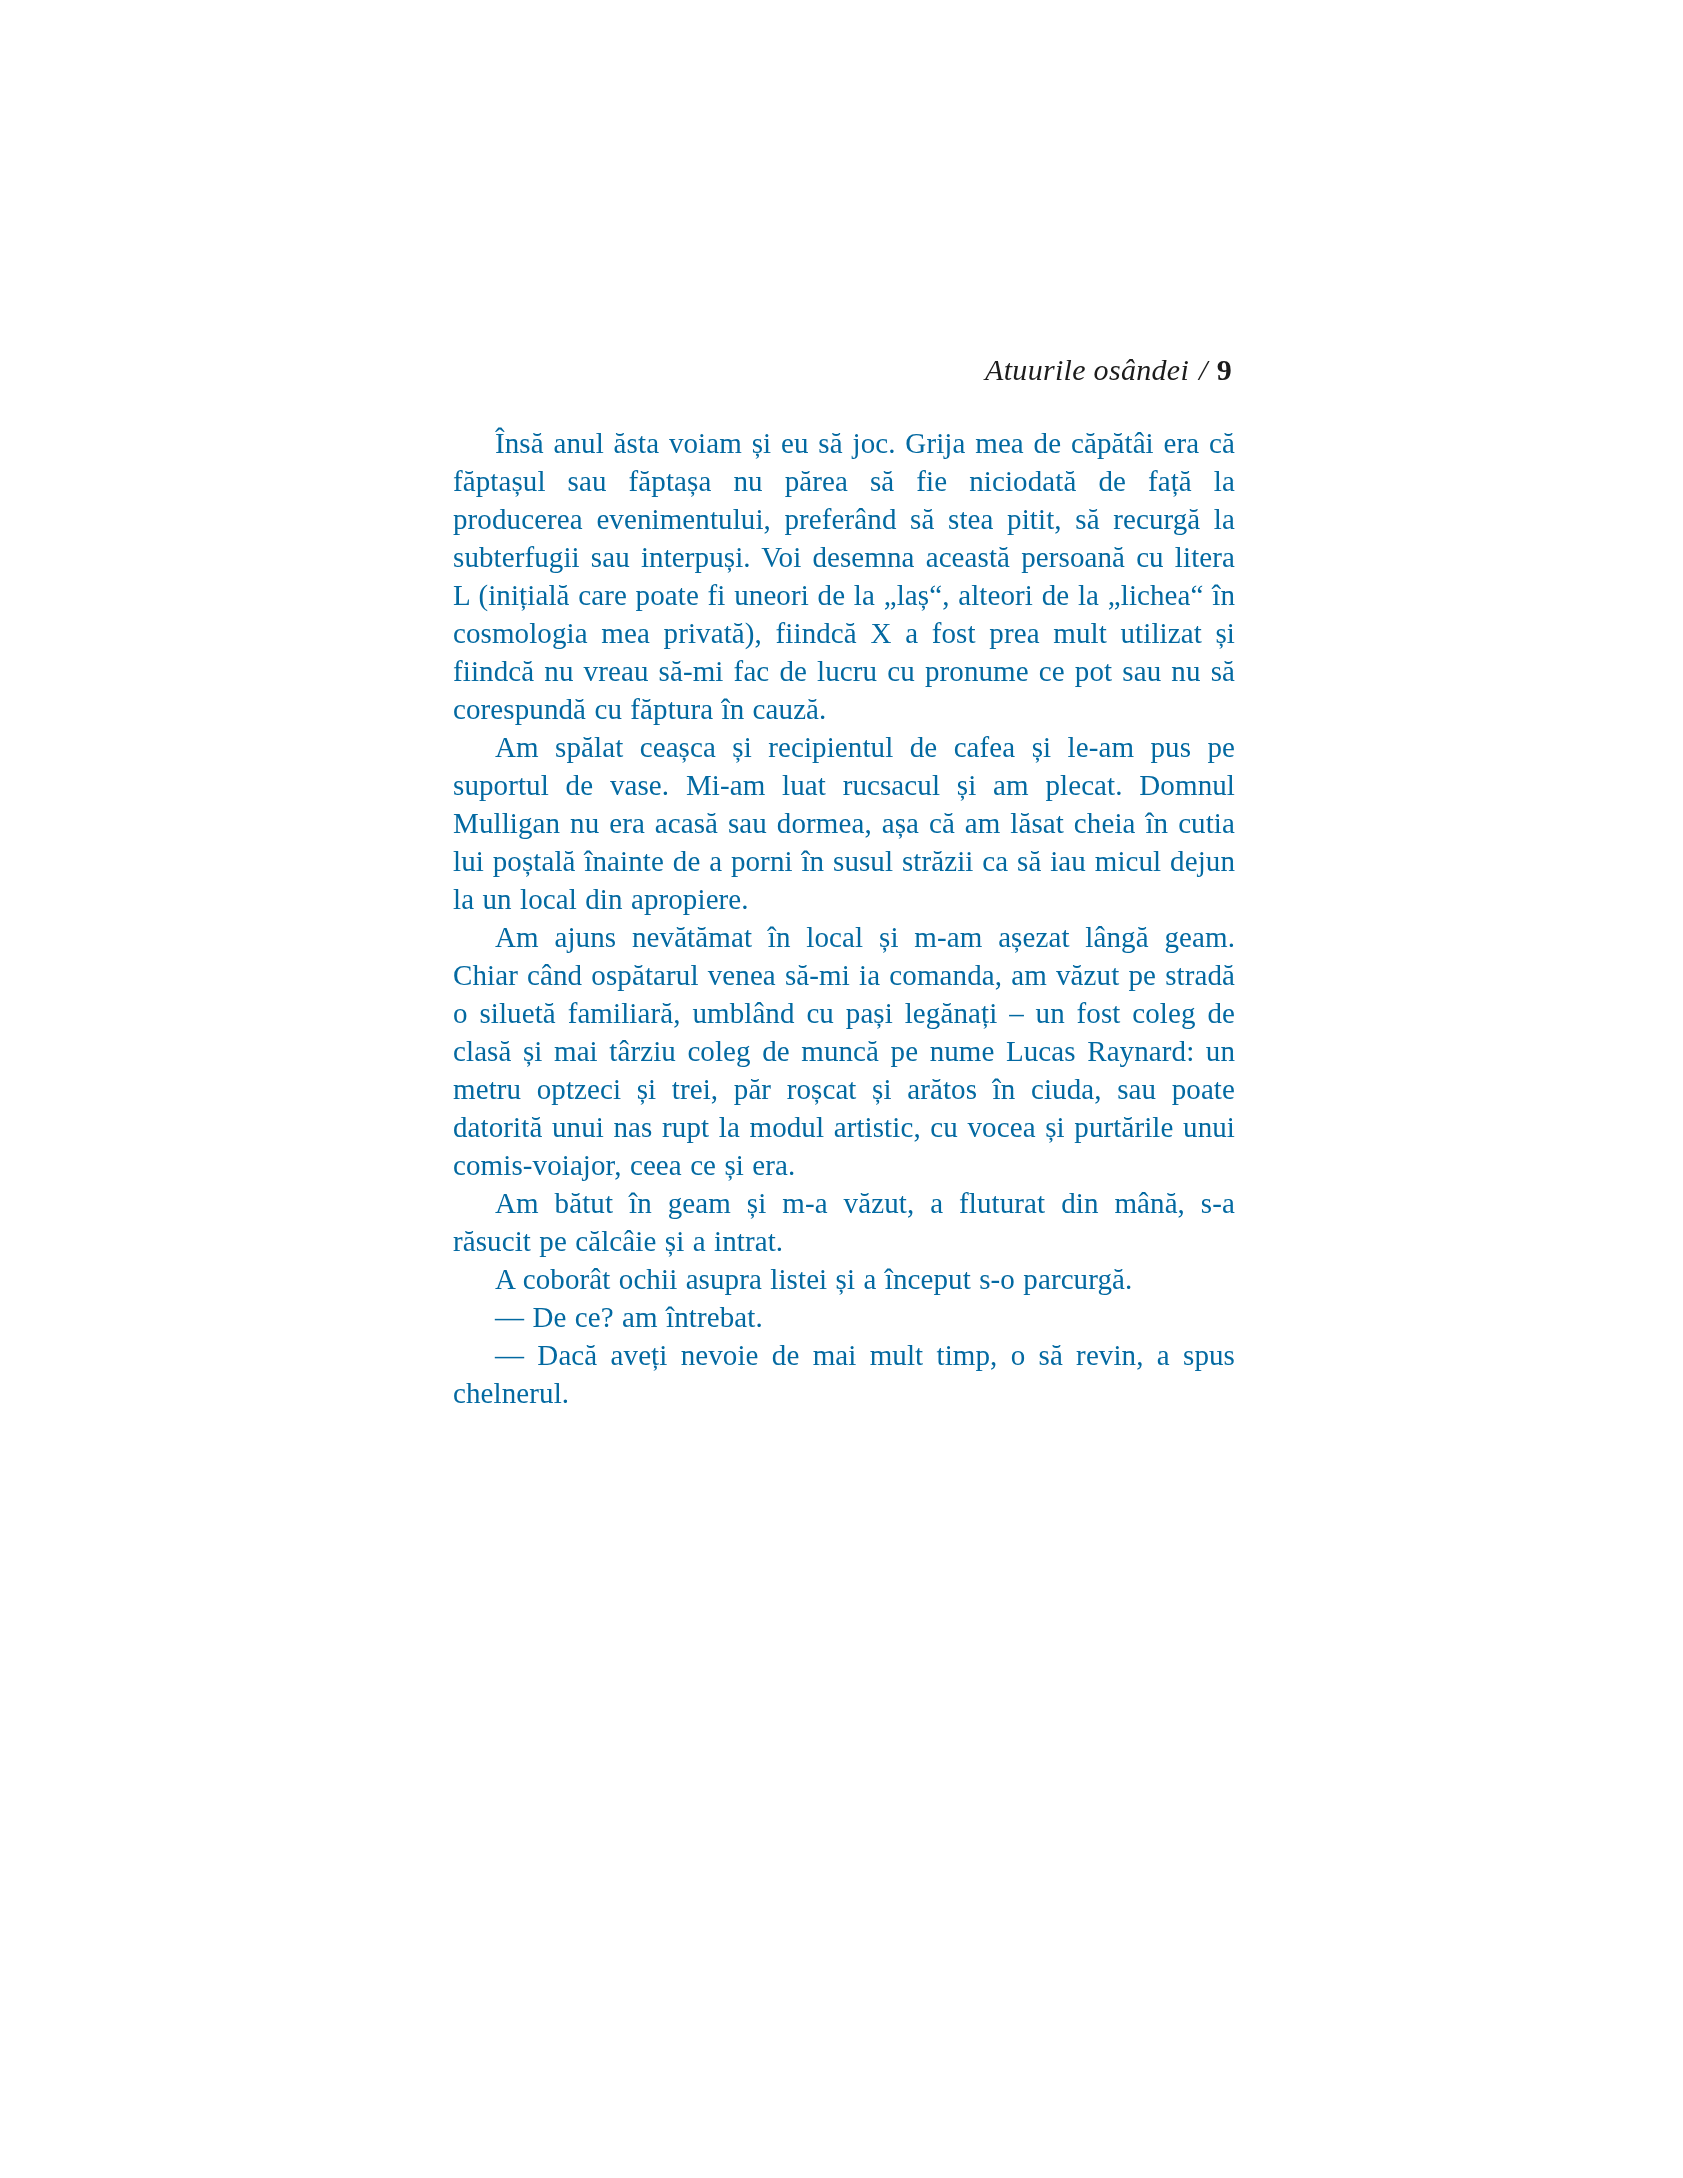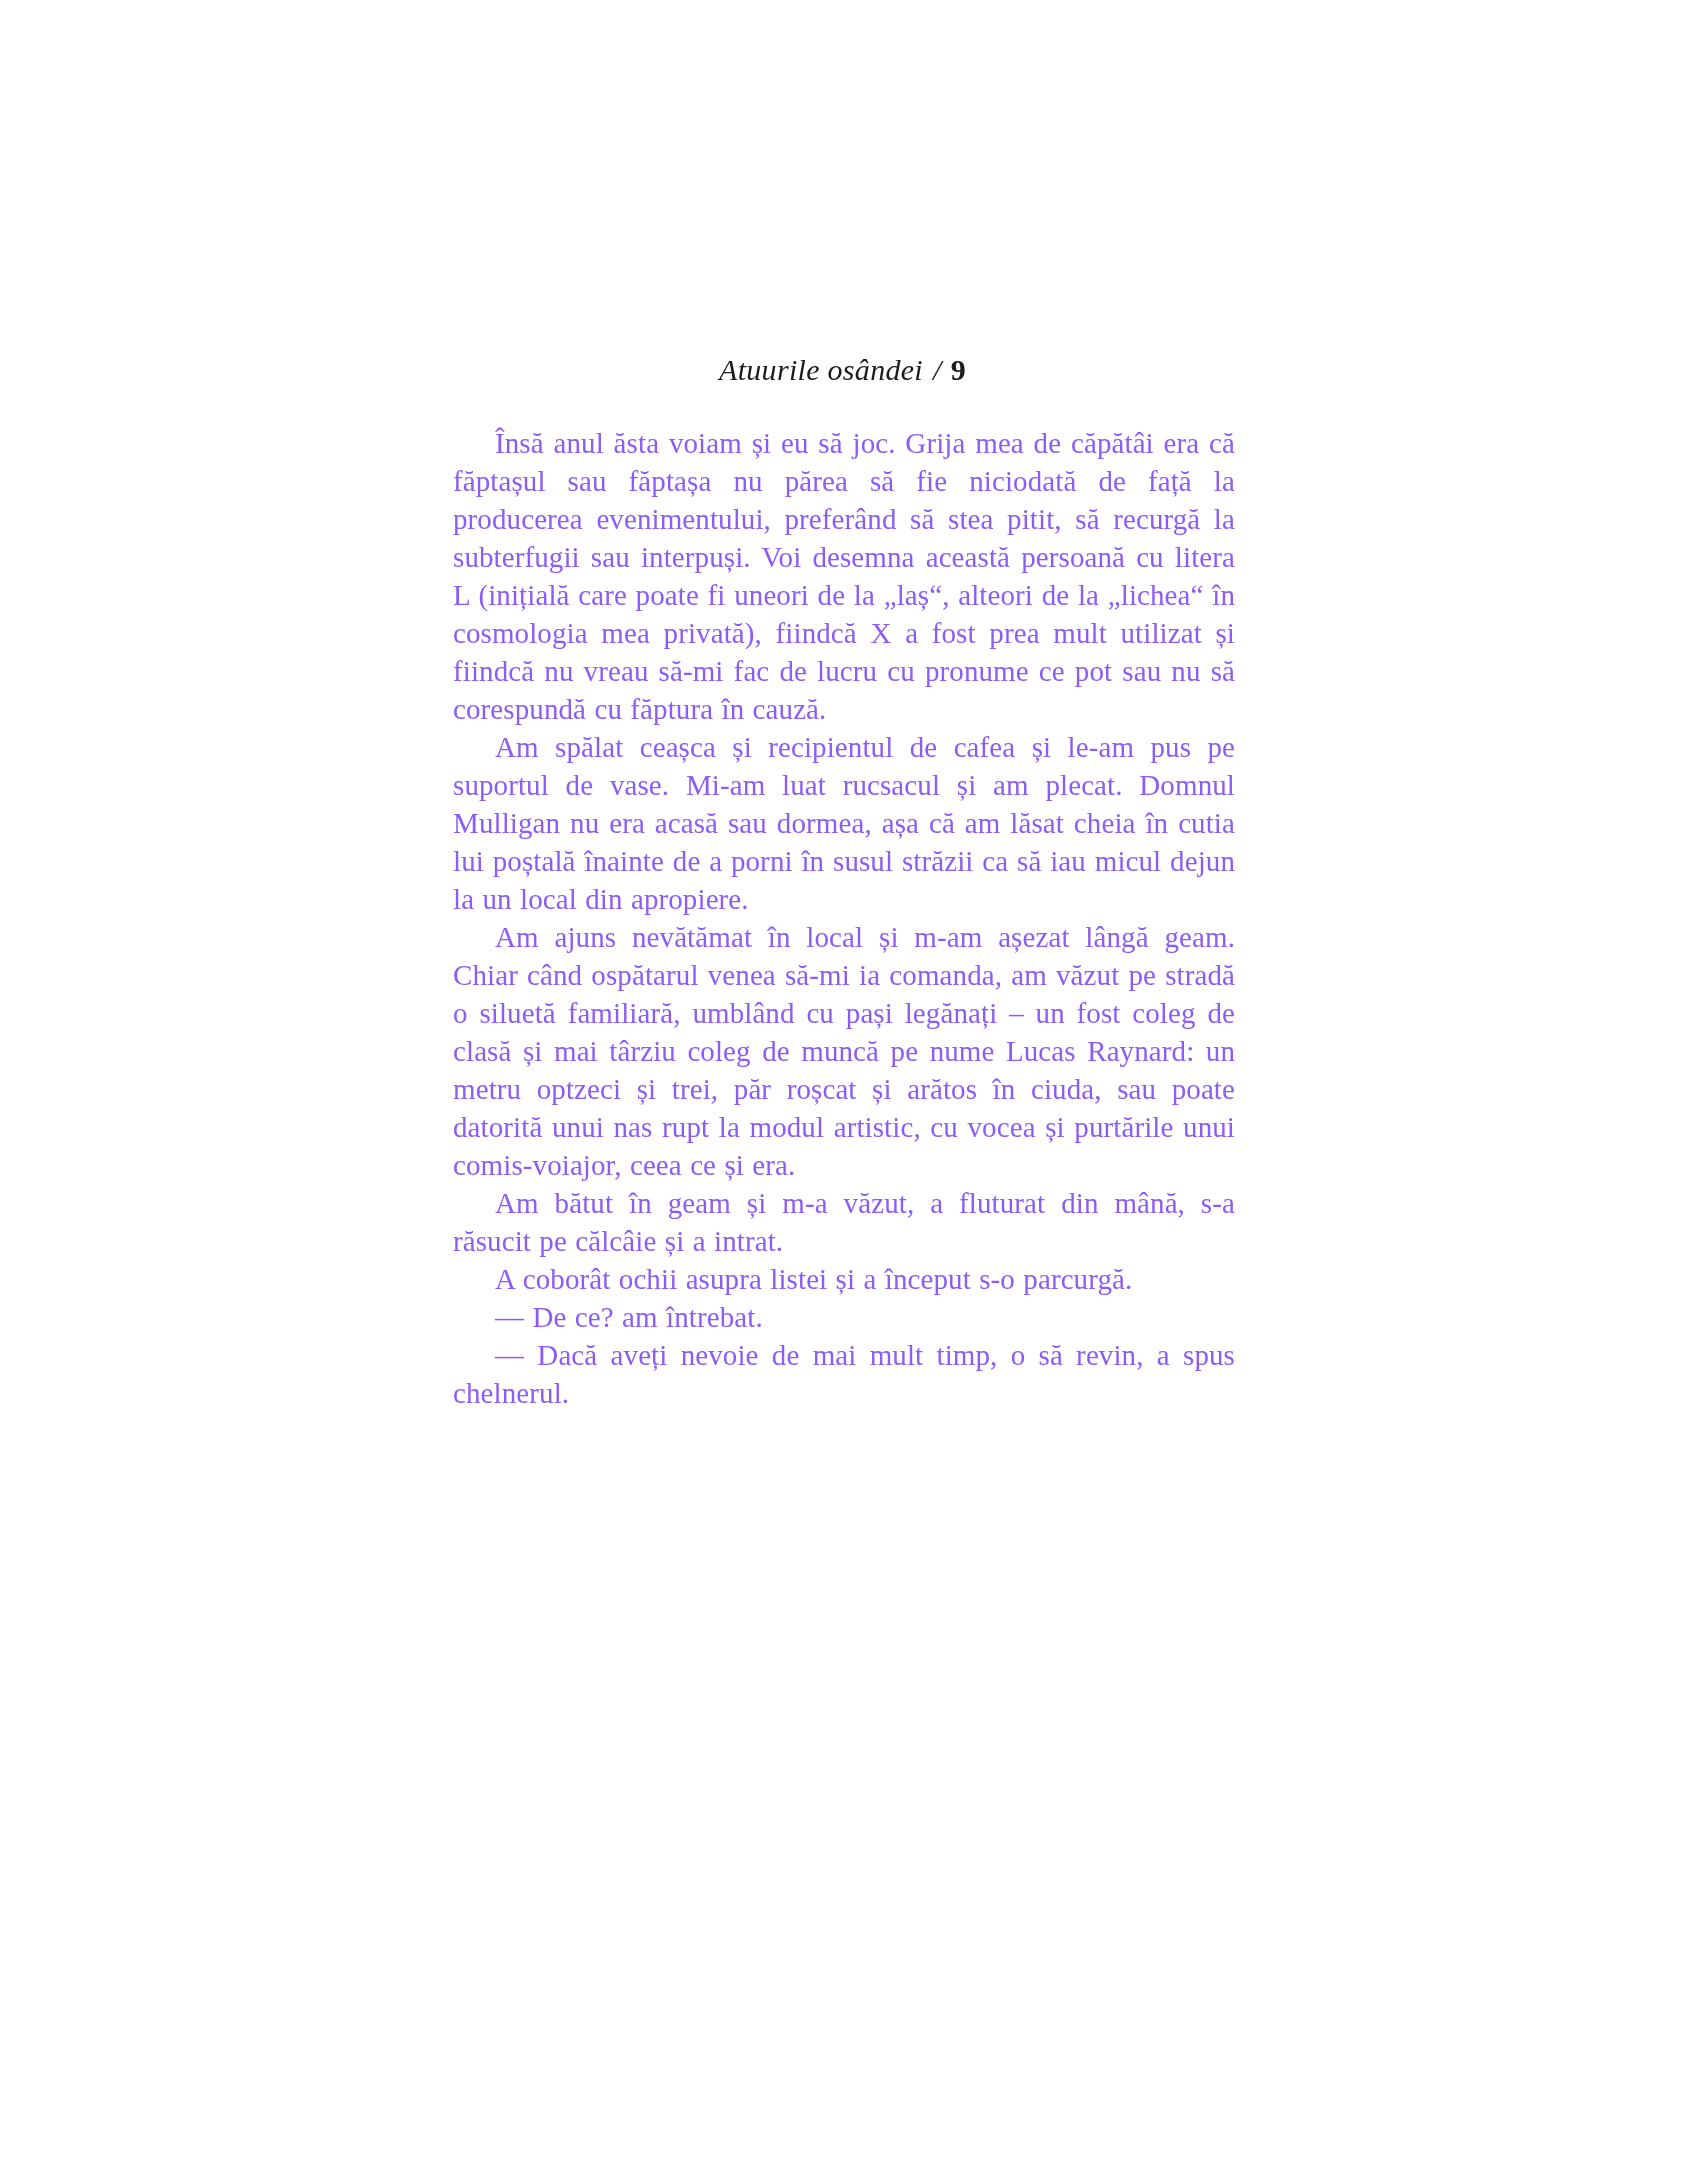--- a/index.html
+++ b/index.html
@@ -16,21 +16,21 @@
   .page {
     position: absolute;
     inset: 0;
     background: #ffffff;
   }
   .running-header {
     position: absolute;
     left: 453px;
     top: 353px;
     width: 779px;
-    text-align: center;
+    text-align: right;
     font-family: "Liberation Serif", serif;
     font-style: italic;
     font-size: 30px;
     line-height: 34px;
     color: #1c1c1c;
     letter-spacing: 0.3px;
     white-space: nowrap;
   }
   .running-header .sep {
     font-style: italic;
@@ -61,21 +61,21 @@
 </style>
 </head>
 <body style="background: rgb(255, 255, 255);">
 
 <div class="page">
 
   <div class="running-header" style="color: rgb(28, 28, 28);">
     <span>Atuurile osândei</span><span class="sep">/</span><span class="pagenum">9</span>
   </div>
 
-  <div class="page-body" style="color: #8b5cf6;">
+  <div class="page-body" style="color: #0369a1;">
 
   <p>Însă anul ăsta voiam și eu să joc. Grija mea de căpătâi era că făptașul sau făptașa nu părea să fie niciodată de față la producerea evenimentului, preferând să stea pitit, să recurgă la subterfugii sau interpuși. Voi desemna această persoană cu litera L (inițială care poate fi uneori de la „laș“, alteori de la „lichea“ în cosmologia mea privată), fiindcă X a fost prea mult utilizat și fiindcă nu vreau să-mi fac de lucru cu pronume ce pot sau nu să corespundă cu făptura în cauză.</p>
       <p>Am spălat ceașca și recipientul de cafea și le-am pus pe suportul de vase. Mi-am luat rucsacul și am plecat. Domnul Mulligan nu era acasă sau dormea, așa că am lăsat cheia în cutia lui poștală înainte de a porni în susul străzii ca să iau micul dejun la un local din apropiere.</p>
       <p>Am ajuns nevătămat în local și m-am așezat lângă geam. Chiar când ospătarul venea să-mi ia comanda, am văzut pe stradă o siluetă familiară, umblând cu pași legănați – un fost coleg de clasă și mai târziu coleg de muncă pe nume Lucas Raynard: un metru optzeci și trei, păr roșcat și arătos în ciuda, sau poate datorită unui nas rupt la modul artistic, cu vocea și purtările unui comis-voiajor, ceea ce și era.</p>
       <p>Am bătut în geam și m-a văzut, a fluturat din mână, s-a răsucit pe călcâie și a intrat.</p>
       <p>A coborât ochii asupra listei și a început s-o parcurgă.</p>
       <p>— De ce? am întrebat.</p>
       <p>— Dacă aveți nevoie de mai mult timp, o să revin, a spus chelnerul.</p>
     </div>
 

